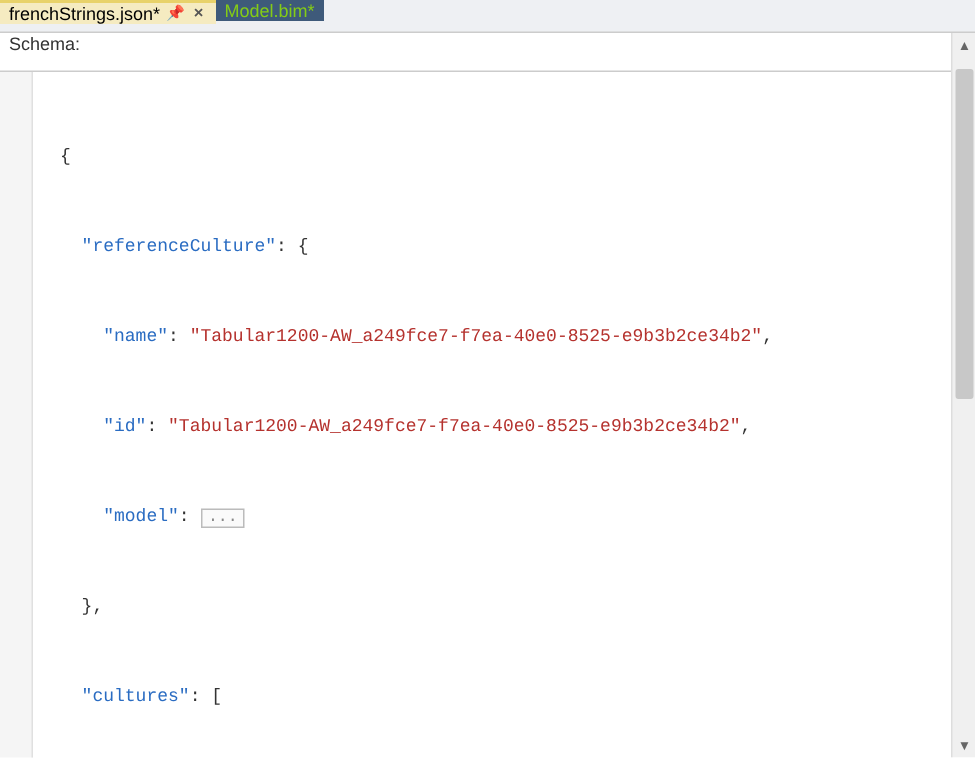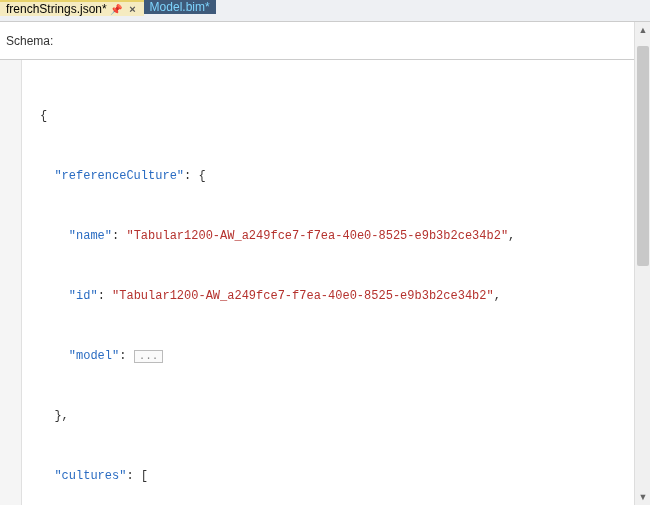--- a/index.html
+++ b/index.html
@@ -26,36 +26,35 @@
     gap: 4px;
     cursor: pointer;
     font-size: 12px;
   }
   .tab.active {
     background: #f5ebc1;
     border-top: 2px solid #e8d26a;
   }
   .tab.inactive {
     background: #3e5a7a;
-    color: #7dd3fc;
+    color: #84cc16;
   }
   .tab .pin {
     font-size: 10px;
     color: #666;
   }
   .tab .close {
     font-size: 11px;
     font-weight: bold;
     color: #555;
     padding: 0 2px;
   }
   .schema-bar {
-    height: 38px;
-    display: flex;
-    align-items: center;
+    height: 26px;
+    display: flex;
     padding: 0 6px;
     border-bottom: 1px solid #ccc;
     font-size: 12px;
     color: #333;
     gap: 6px;
   }
   .schema-bar .value { color: #555; }
   .editor-wrap {
     display: flex;
     height: calc(505px - 44px);

